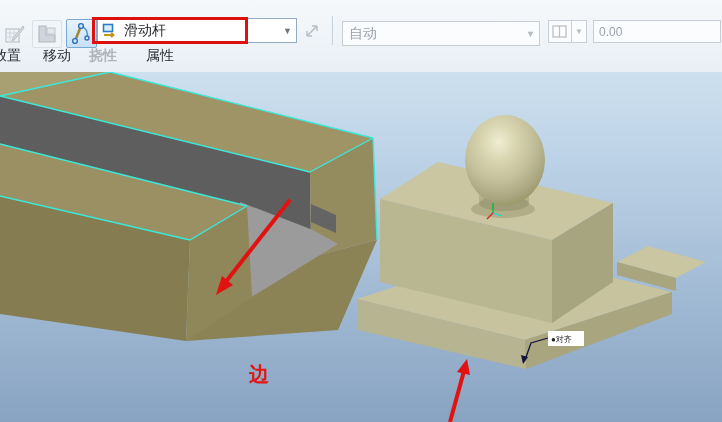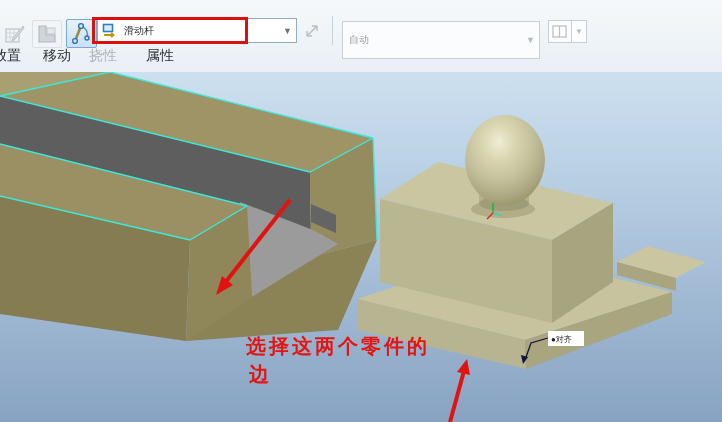--- a/index.html
+++ b/index.html
@@ -13,21 +13,21 @@
            border-bottom:1px solid #bccvd9;}
   .tb-btn{position:absolute;border:1px solid transparent;border-radius:2px;
           display:flex;align-items:center;justify-content:center;}
   .tb-btn.selected{border:1px solid #78a8d4;
           background:linear-gradient(#e8f3fd,#c8e0f6);}
   .combo{position:absolute;background:#fff;border:1px solid #93abc0;
          display:flex;align-items:center;padding:0 4px;}
   .combo.disabled{background:#fbfcfd;border:1px solid #c7ced5;color:#9aa1a8;}
   .combo .caret{margin-left:auto;font-size:9px;color:#6b7680;}
   .combo.disabled .caret{color:#b3bac1;}
-  .combo-label{font-size:10px;color:#1e2226;margin-left:5px;white-space:nowrap;}
+  .combo-label{font-size:14px;color:#1e2226;margin-left:5px;white-space:nowrap;}
   .combo.disabled .combo-label{color:#9aa1a8;margin-left:2px;}
   .highlight-box{position:absolute;left:92px;top:17px;width:156px;height:27px;
                  border:3px solid #dd100e;pointer-events:none;z-index:5;}
   .vsep{position:absolute;left:332px;top:16px;width:1px;height:29px;background:#c6d1da;}
   .offset-inp{position:absolute;left:593px;top:20px;width:128px;height:23px;
               border:1px solid #c7ced5;background:#fbfcfd;color:#9aa1a8;
               font-size:12px;padding:0 5px;font-family:"Liberation Sans",sans-serif;}
   .splitbtn{position:absolute;left:548px;top:20px;width:39px;height:23px;display:flex;}
   .splitbtn .main{width:24px;border:1px solid #c7ced5;background:#fbfcfd;
                   display:flex;align-items:center;justify-content:center;}
@@ -91,39 +91,40 @@
     <div class="tb-btn" style="left:301px;top:19px;width:22px;height:24px;">
       <svg width="18" height="18">
         <path d="M4 14 L14 4" stroke="#b7bdc3" stroke-width="1.6"></path>
         <path d="M14 4 L14 9 M14 4 L9 4" stroke="#b7bdc3" stroke-width="1.4" fill="none"></path>
         <path d="M4 14 L4 9 M4 14 L9 14" stroke="#b7bdc3" stroke-width="1.4" fill="none"></path>
       </svg>
     </div>
 
     <div class="vsep"></div>
 
-    <div class="combo disabled" style="left:342px;top:21px;width:198px;height:38px;">
+    <div class="combo disabled" style="left:342px;top:21px;width:198px;height:25px;">
       <span class="combo-label">自动</span>
       <span class="caret">▼</span>
     </div>
 
     <div class="splitbtn">
       <span class="main">
         <svg width="16" height="14">
           <rect x="1" y="1" width="13" height="11" fill="#fff" stroke="#b9c0c6" stroke-width="1.3"></rect>
           <path d="M7.5 1 L7.5 12" stroke="#b9c0c6" stroke-width="1.3"></path>
         </svg>
       </span>
       <span class="drop">▼</span>
     </div>
 
+    <input class="offset-inp" readonly="" value="0.00" style="">
 
     <div class="tab" style="left:-7px;">放置</div>
     <div class="tab" style="left:43px;font-family:Liberation Serif, serif;">移动</div>
-    <div class="tab disabled" style="left:89px;">挠性</div>
+    <div class="tab disabled" style="left:89px;font-weight:bold;">挠性</div>
     <div class="tab" style="left:146px;">属性</div>
   </div>
 
   <div class="viewport">
     <svg width="722" height="350" viewBox="0 0 722 350">
       <defs>
         <radialGradient id="ballGrad" cx="42%" cy="30%" r="75%">
           <stop offset="0%" stop-color="#efeed4"></stop>
           <stop offset="28%" stop-color="#d8d5b0"></stop>
           <stop offset="58%" stop-color="#c2bf9a"></stop>
@@ -188,17 +189,16 @@
       <g>
         <line x1="290" y1="128" x2="224" y2="212" stroke="#e01310" stroke-width="4"></line>
         <polygon points="216,223 222,204 233,213" fill="#e01310"></polygon>
       </g>
       <g>
         <line x1="450" y1="350" x2="464" y2="299" stroke="#e01310" stroke-width="4"></line>
         <polygon points="467,287 470,303 457,300" fill="#e01310"></polygon>
       </g>
     </svg>
 
-    <div class="ann-text ann-line1">选择这两个零件的</div>
     <div class="ann-text ann-line2">边</div>
   </div>
 
 </div>
 
 </body></html>

